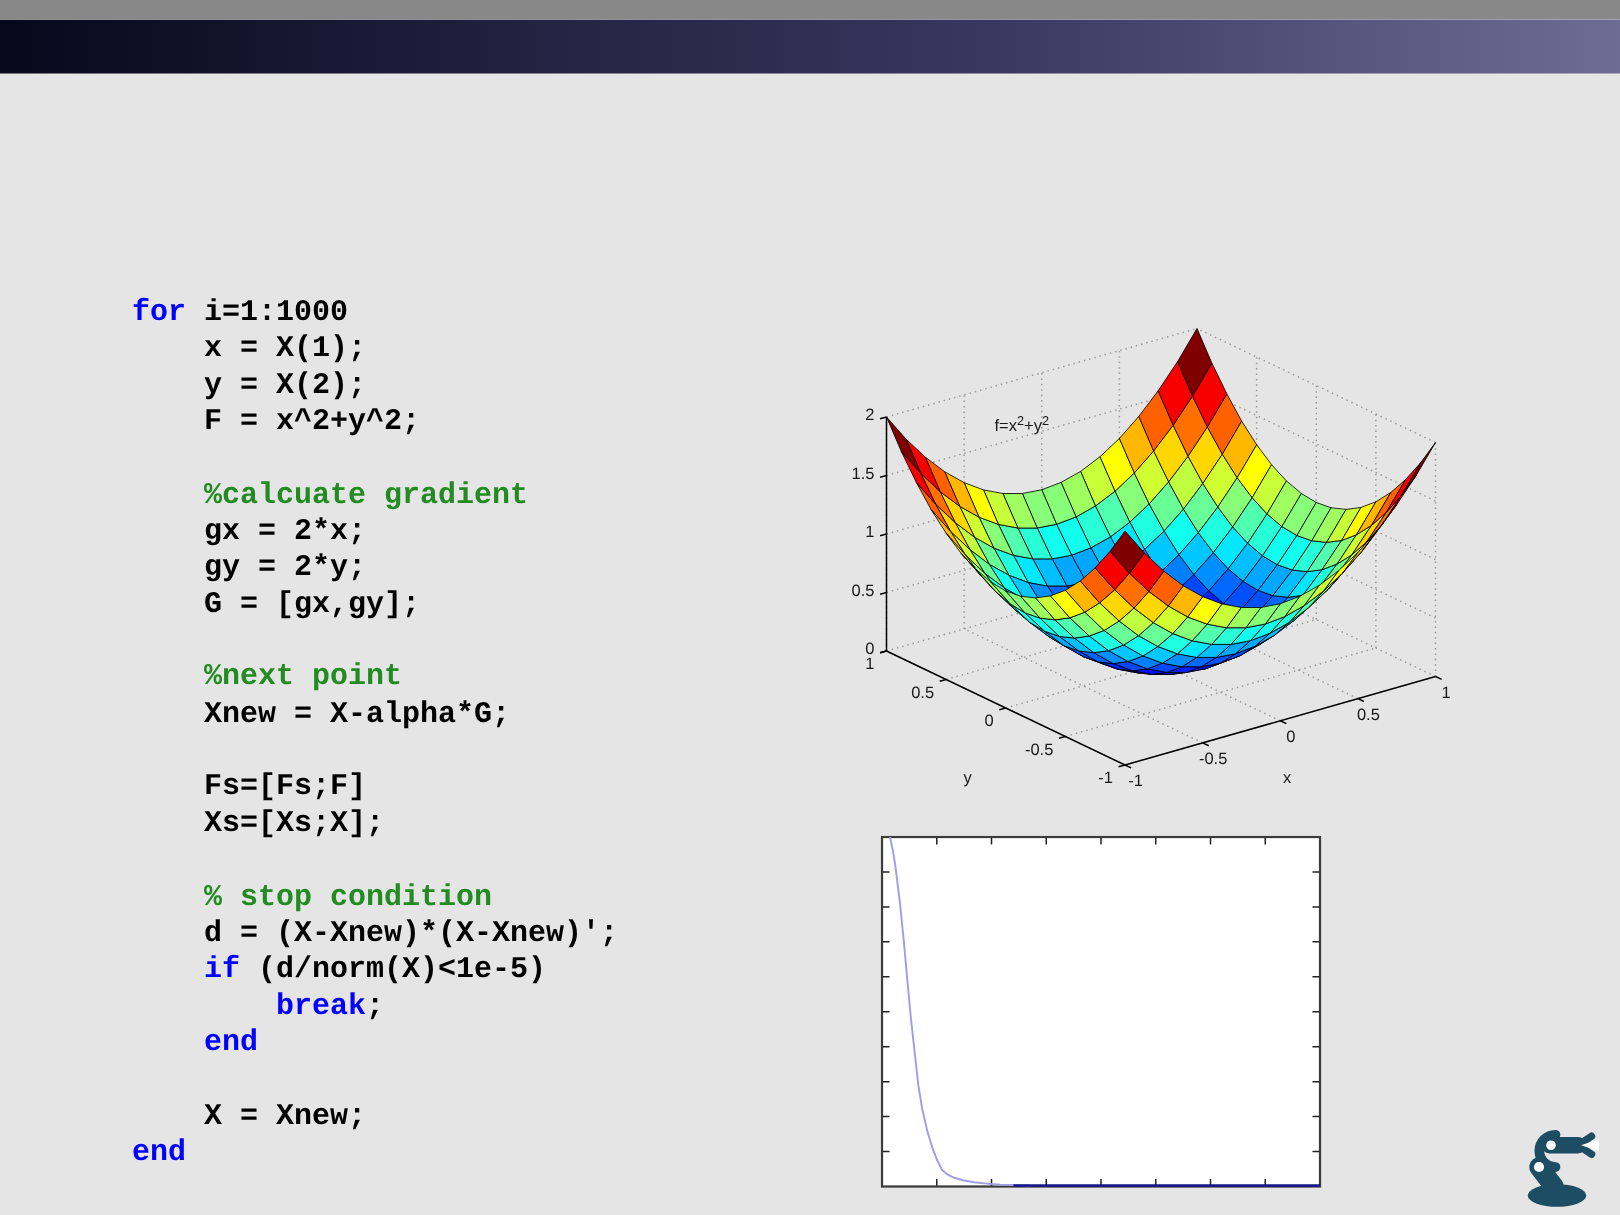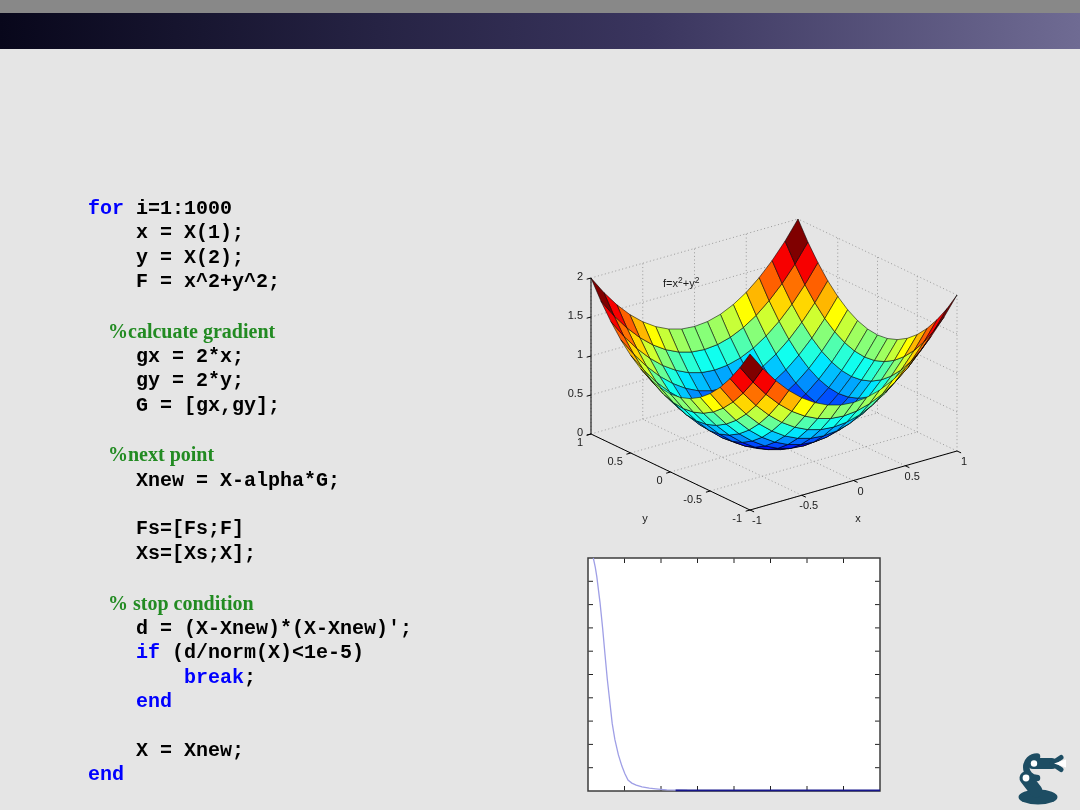--- a/index.html
+++ b/index.html
@@ -4,21 +4,21 @@
 <style>
   html,body{margin:0;padding:0;background:#888;}
   .slide{position:relative;width:1080px;height:810px;background:#e5e5e5;overflow:hidden;
          font-family:"Liberation Sans",sans-serif;margin:13px auto;}
   .header-bar{position:absolute;left:0;top:0;width:1080px;height:36px;
          background:linear-gradient(90deg,#08071b 0%,#262344 35%,#3a355e 60%,#6f6b93 100%);}
   .code-block{position:absolute;left:88px;top:184px;white-space:pre;
          font-family:"Liberation Mono","DejaVu Sans Mono",monospace;
          font-weight:700;font-size:20px;line-height:24.35px;color:#000;}
   .tok-k{color:var(--kw,#0000ff);}
-  .tok-c{color:var(--cm,#228B22);font-family:Liberation Serif, serif;}
+  .tok-c{color:var(--cm,#228B22);}
   .tok-p{color:var(--pl,#000000);}
   #surf-svg{position:absolute;left:540px;top:190px;}
   #decay-svg{position:absolute;left:587px;top:544px;}
   .logo{position:absolute;left:1006px;top:737px;width:60px;height:60px;}
   svg text{font-family:"Liberation Sans",sans-serif;}
 </style>
 </head>
 <body>
 
 <div class="slide">

